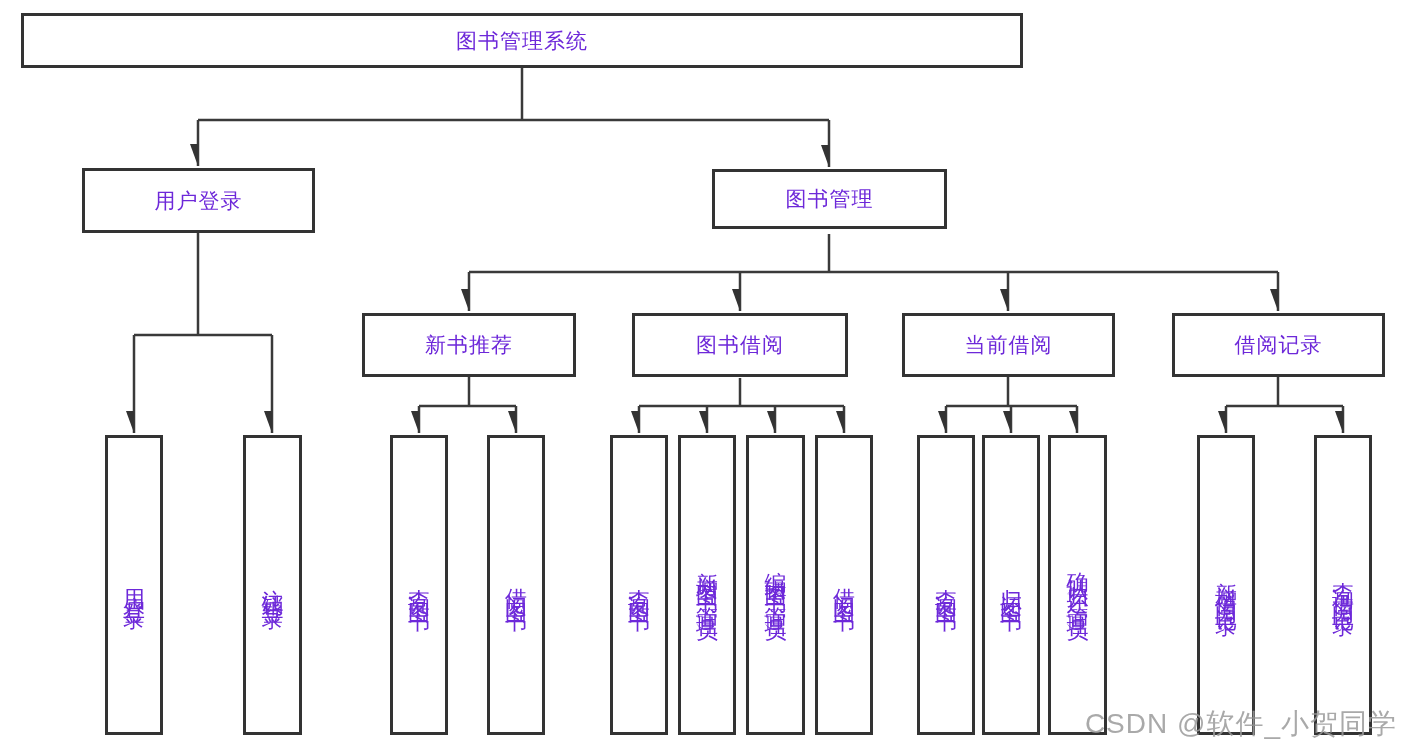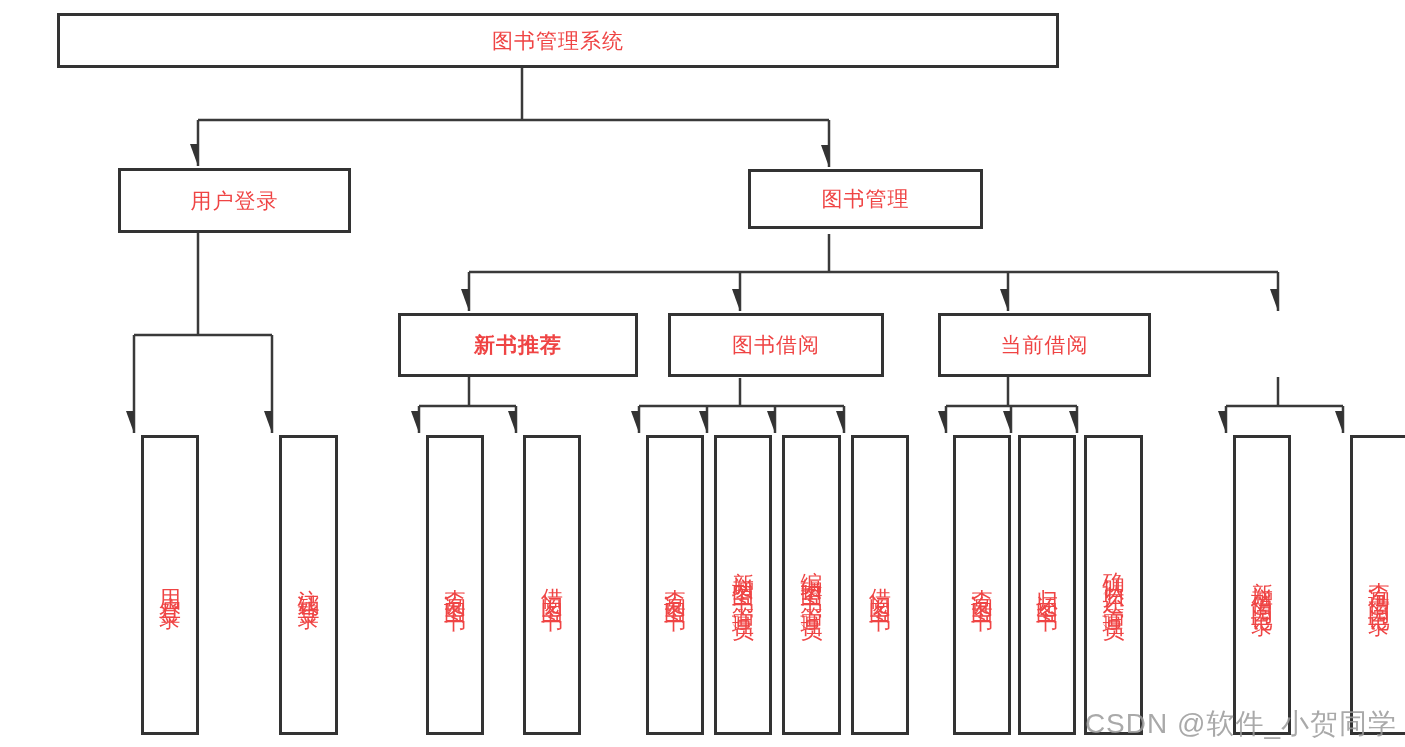--- a/index.html
+++ b/index.html
@@ -18,40 +18,39 @@
     pointer-events: none;
   }
   .node {
     position: absolute;
     box-sizing: border-box;
     background: #ffffff;
     border: 3px solid #333333;
     display: flex;
     align-items: center;
     justify-content: center;
-    color: #ef4444;
+    color: #6d28d9;
     font-size: 21px;
     letter-spacing: 1px;
     z-index: 2;
-    margin-left: 36px;
   }
   .leaf {
     writing-mode: vertical-rl;
     font-size: 22px;
     letter-spacing: 7px;
     line-height: 1;
   }
   
   .root  { left: 21px;  top: 13px;  width: 1002px; height: 55px; }
   
   .l2a   { left: 82px;  top: 168px; width: 233px;  height: 65px; }
   .l2b   { left: 712px; top: 169px; width: 235px;  height: 60px; }
   
   .l3    { top: 313px; height: 64px; }
-  .l3a   { left: 362px;  width: 240px; font-weight: bold; }
+  .l3a   { left: 362px;  width: 214px; }
   .l3b   { left: 632px;  width: 216px; }
   .l3c   { left: 902px;  width: 213px; }
   .l3d   { left: 1172px; width: 213px; }
   
   .leaf  { top: 435px; height: 300px; }
   .u1 { left: 105px;  width: 58px; }
   .u2 { left: 243px;  width: 59px; }
   .n1 { left: 390px;  width: 58px; }
   .n2 { left: 487px;  width: 58px; }
   .b1 { left: 610px;  width: 58px; }
@@ -131,20 +130,21 @@
   </svg>
 
   <div class="node root">图书管理系统</div>
 
   <div class="node l2a">用户登录</div>
   <div class="node l2b">图书管理</div>
 
   <div class="node l3 l3a">新书推荐</div>
   <div class="node l3 l3c">当前借阅</div>
   <div class="node l3 l3b">图书借阅</div>
+  <div class="node l3 l3d">借阅记录</div>
 
   <div class="node leaf u1">用户登录</div>
   <div class="node leaf u2">注销登录</div>
 
   <div class="node leaf n1">查询图书</div>
   <div class="node leaf n2">借阅图书</div>
 
   <div class="node leaf b1">查询图书</div>
   <div class="node leaf b2">新增图书（管理员）</div>
   <div class="node leaf b3">编辑图书（管理员）</div>

